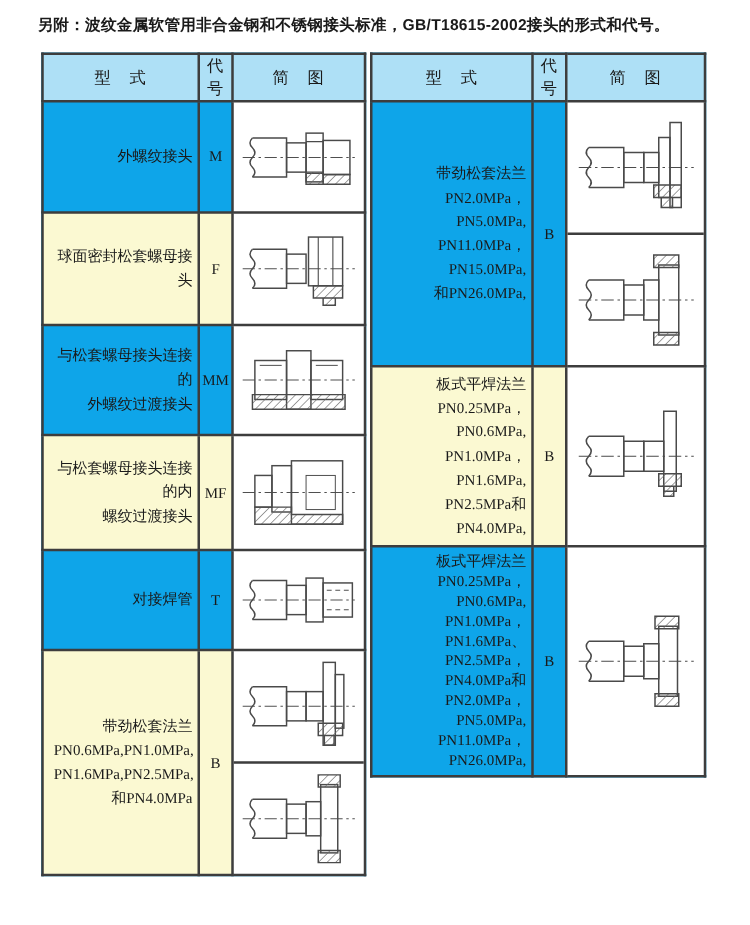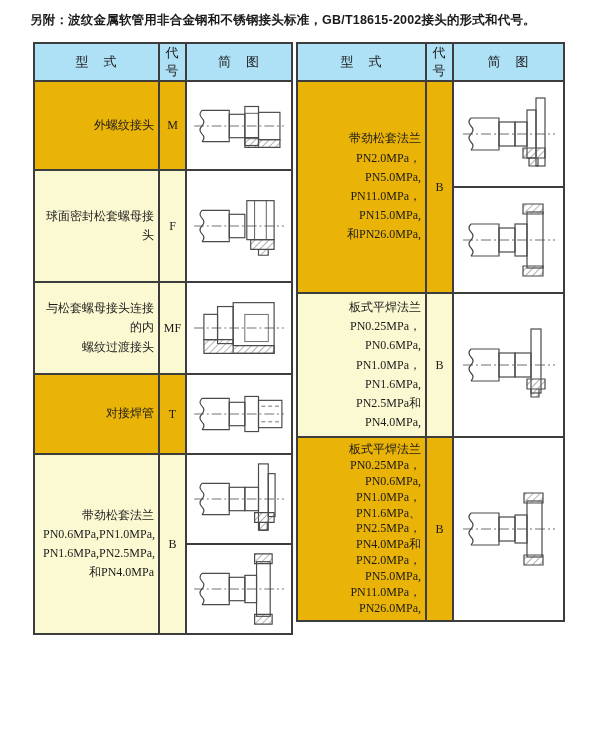--- a/index.html
+++ b/index.html
@@ -5,21 +5,21 @@
   html, body { margin:0; padding:0; background:#ffffff; }
   body {
     width:600px; height:740px; position:relative; overflow:hidden;
     font-family:"Liberation Serif", serif; color:#1a1a1a;
   }
   .note {
     position:absolute; left:30px; top:12px; width:540px;
     font-family:"Liberation Sans", sans-serif; font-weight:bold; font-size:12.5px;
     letter-spacing:0.2px;
   }
-  table { border-collapse:collapse; position:absolute; top:42px; table-layout:fixed; background:#eab308; }
+  table { border-collapse:collapse; position:absolute; top:42px; table-layout:fixed; background:#0ea5e9; }
   #tbl-left  { left:33px;  width:258px; }
   #tbl-right { left:296px; width:267px; }
   th, td { border:2px solid #3d3d3d; padding:0; }
   th {
     background:#aee0f6; font-weight:normal; font-size:13px;
     height:23px; letter-spacing:1px;
   }
   td.type {
     text-align:right; vertical-align:middle;
     padding:4px 4px 4px 8px; font-size:12px; line-height:1.6;
@@ -73,33 +73,48 @@
       <svg class="diag" width="100" height="78" viewBox="0 0 100 80" fill="none" stroke="#4a4a4a" stroke-width="1.2">
         <use href="#hose"></use>
         <rect x="56" y="20" width="14" height="40"></rect>
         <path d="M56 27 H70 M56 53 H70" stroke-width="0.9"></path>
         <rect x="70" y="26" width="22" height="28"></rect>
         <path class="h" d="M56 52 h14 v10 h-14 z M70 54 h22 v8 h-22 z"></path>
       </svg>
     </td>
   </tr>
 
-  <tr class="hl" style="height:112px">
+  <tr class="hl" style="height:90px">
     <td class="type">球面密封松套螺母接头</td>
     <td class="code">F</td>
     <td class="diag-cell">
       <svg class="diag" width="100" height="78" viewBox="0 0 100 80" fill="none" stroke="#4a4a4a" stroke-width="1.2">
         <use href="#hose"></use>
         <rect x="58" y="14" width="28" height="40"></rect>
         <path d="M66 14 V54 M78 14 V54" stroke-width="0.9"></path>
         <path class="h" d="M62 54 h24 v10 h-24 z M70 64 h10 v6 h-10 z"></path>
       </svg>
     </td>
   </tr>
 
+  <tr style="height:88px">
+    <td class="type">与松套螺母接头连接的
+外螺纹过渡接头</td>
+    <td class="code">MM</td>
+    <td class="diag-cell">
+      <svg class="diag" width="100" height="78" viewBox="0 0 100 80" fill="none" stroke="#4a4a4a" stroke-width="1.2">
+        <path d="M4 40 H96" stroke-dasharray="10 3 2 3" stroke-width="0.8"></path>
+        <rect x="14" y="24" width="26" height="32"></rect>
+        <rect x="40" y="16" width="20" height="48"></rect>
+        <rect x="60" y="24" width="26" height="32"></rect>
+        <path d="M18 28 H36 M64 28 H82" stroke-width="0.8"></path>
+        <path class="h" d="M12 52 h76 v12 h-76 z"></path>
+      </svg>
+    </td>
+  </tr>
 
   <tr class="hl" style="height:92px">
     <td class="type">与松套螺母接头连接的内
 螺纹过渡接头</td>
     <td class="code">MF</td>
     <td class="diag-cell">
       <svg class="diag" width="100" height="78" viewBox="0 0 100 80" fill="none" stroke="#4a4a4a" stroke-width="1.2">
         <path d="M4 40 H96" stroke-dasharray="10 3 2 3" stroke-width="0.8"></path>
         <rect x="14" y="26" width="14" height="26"></rect>
         <rect x="28" y="18" width="16" height="38"></rect>

